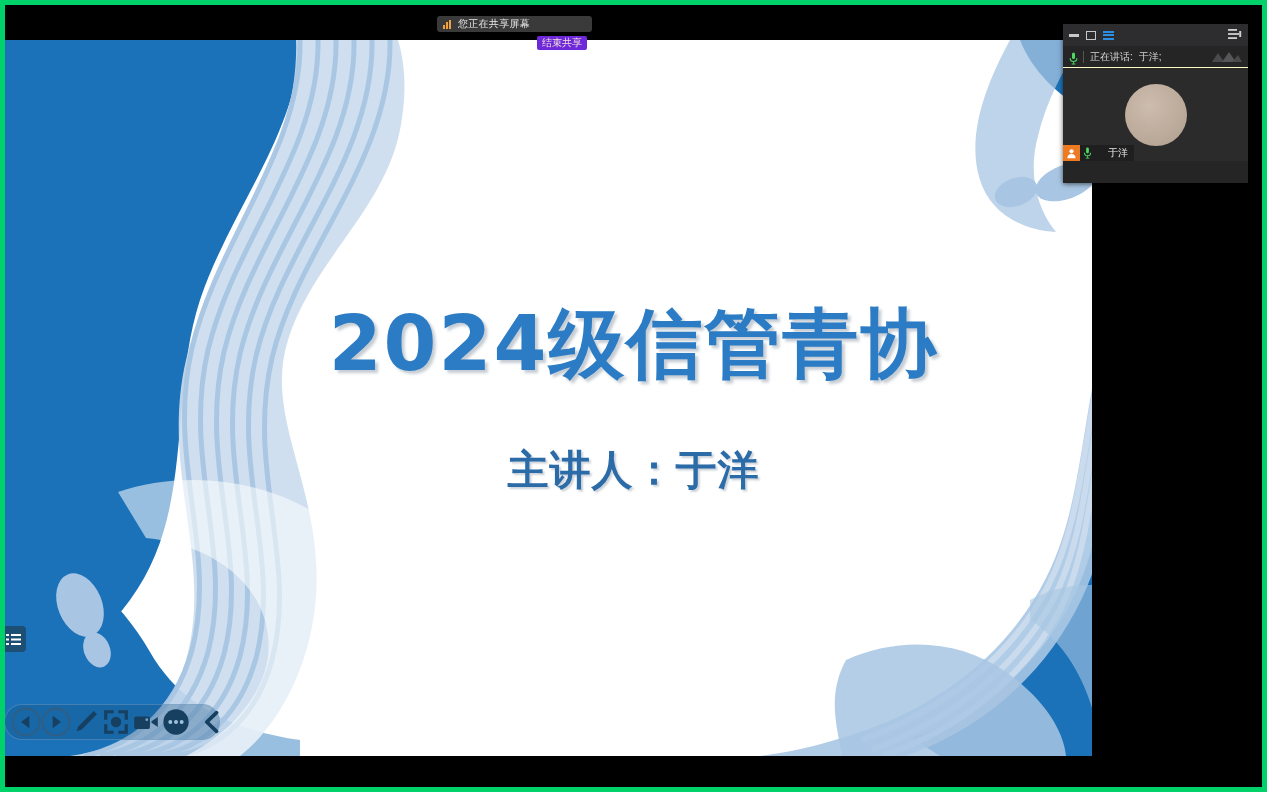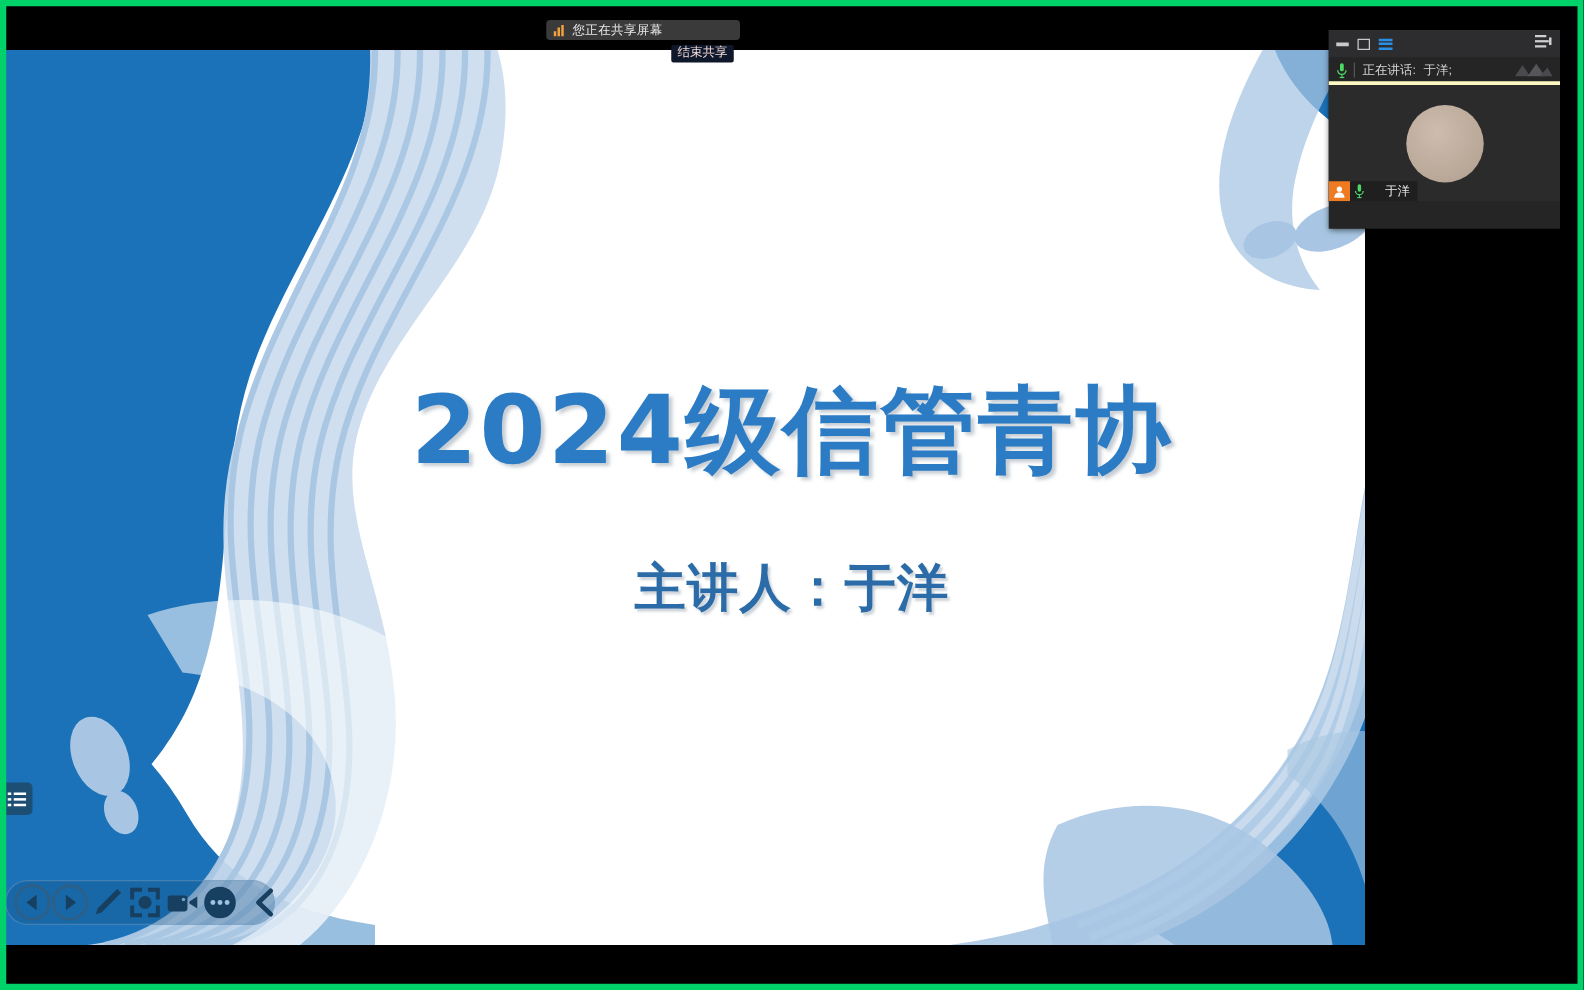--- a/index.html
+++ b/index.html
@@ -16,21 +16,21 @@
   .topbar{position:absolute;left:0;top:12px;width:1029px;height:20px;background:#000;
     display:flex;align-items:flex-end;justify-content:center;z-index:40;}
   .share-pill{display:flex;align-items:center;gap:7px;background:#3a3a3a;
     border-radius:3px;padding:2px 5px 2px 6px;height:16px;box-sizing:border-box;}
   .bars-icon{display:flex;align-items:flex-end;gap:1px;height:9px;}
   .bars-icon i{display:block;width:2px;background:#f2a13c;}
   .bars-icon i:nth-child(1){height:4px;}
   .bars-icon i:nth-child(2){height:7px;}
   .bars-icon i:nth-child(3){height:9px;}
   .share-text{color:#e8e8e8;font-size:10px;letter-spacing:.3px;white-space:nowrap;}
-  .end-share{background:#0f172a;color:#f3dcda;font-size:10px;border:none;
+  .end-share{background:#6d28d9;color:#f3dcda;font-size:10px;border:none;
     border-radius:2px;padding:1px 5px;cursor:pointer;white-space:nowrap;line-height:12px;margin-top:37px;}
 
   
   .slide{position:absolute;left:0;top:40px;width:1092px;height:716px;background:#fff;overflow:hidden;z-index:10;}
   .slide svg{position:absolute;left:0;top:0;width:1267px;height:716px;}
 
   .title-wrap{position:absolute;left:0;top:0;width:1267px;height:716px;
     display:flex;flex-direction:column;align-items:center;justify-content:flex-start;
     padding-top:258px;box-sizing:border-box;pointer-events:none;}
   .slide-title{color:#2b7cc4;font-size:76px;font-weight:bold;line-height:1.22;
@@ -63,21 +63,21 @@
   .zp-titlebar{height:22px;background:#2d2d30;display:flex;align-items:center;
     padding:0 6px;box-sizing:border-box;}
   .zp-ctrls{display:flex;align-items:center;gap:7px;}
   .zp-min{width:10px;height:3px;background:#c9c9c9;cursor:pointer;}
   .zp-max{width:10px;height:9px;border:1.5px solid #c9c9c9;box-sizing:border-box;cursor:pointer;}
   .zp-list{width:11px;height:9px;display:flex;flex-direction:column;justify-content:space-between;cursor:pointer;}
   .zp-list i{display:block;height:2px;background:#2b8fe6;}
   .zp-spacer{flex:1;}
   .zp-expand{cursor:pointer;}
   .zp-speaker{height:22px;background:#252526;display:flex;align-items:center;
-    padding:0 6px;box-sizing:border-box;gap:6px;border-bottom:3px solid #fef9c3;}
+    padding:0 6px;box-sizing:border-box;gap:6px;border-bottom:1px solid #fef9c3;}
   .zp-mic-green{width:8px;height:12px;position:relative;}
   .zp-divider{width:1px;height:12px;background:#555;}
   .zp-speaking{color:#d6d6d6;font-size:10px;white-space:nowrap;}
   .zp-wave{flex:1;display:flex;align-items:center;justify-content:flex-end;}
   .zp-video{position:relative;height:93px;background:#2b2b2b;overflow:hidden;}
   .zp-avatar{position:absolute;left:50%;top:50%;transform:translate(-50%,-50%);
     width:62px;height:62px;border-radius:50%;
     background:radial-gradient(circle at 40% 35%,#cdbdae,#b9a797 70%,#ac9b8c);}
   .zp-name{position:absolute;left:0;bottom:0;display:flex;align-items:center;height:16px;}
   .zp-name-user{width:17px;height:16px;background:#ee7a21;display:flex;

